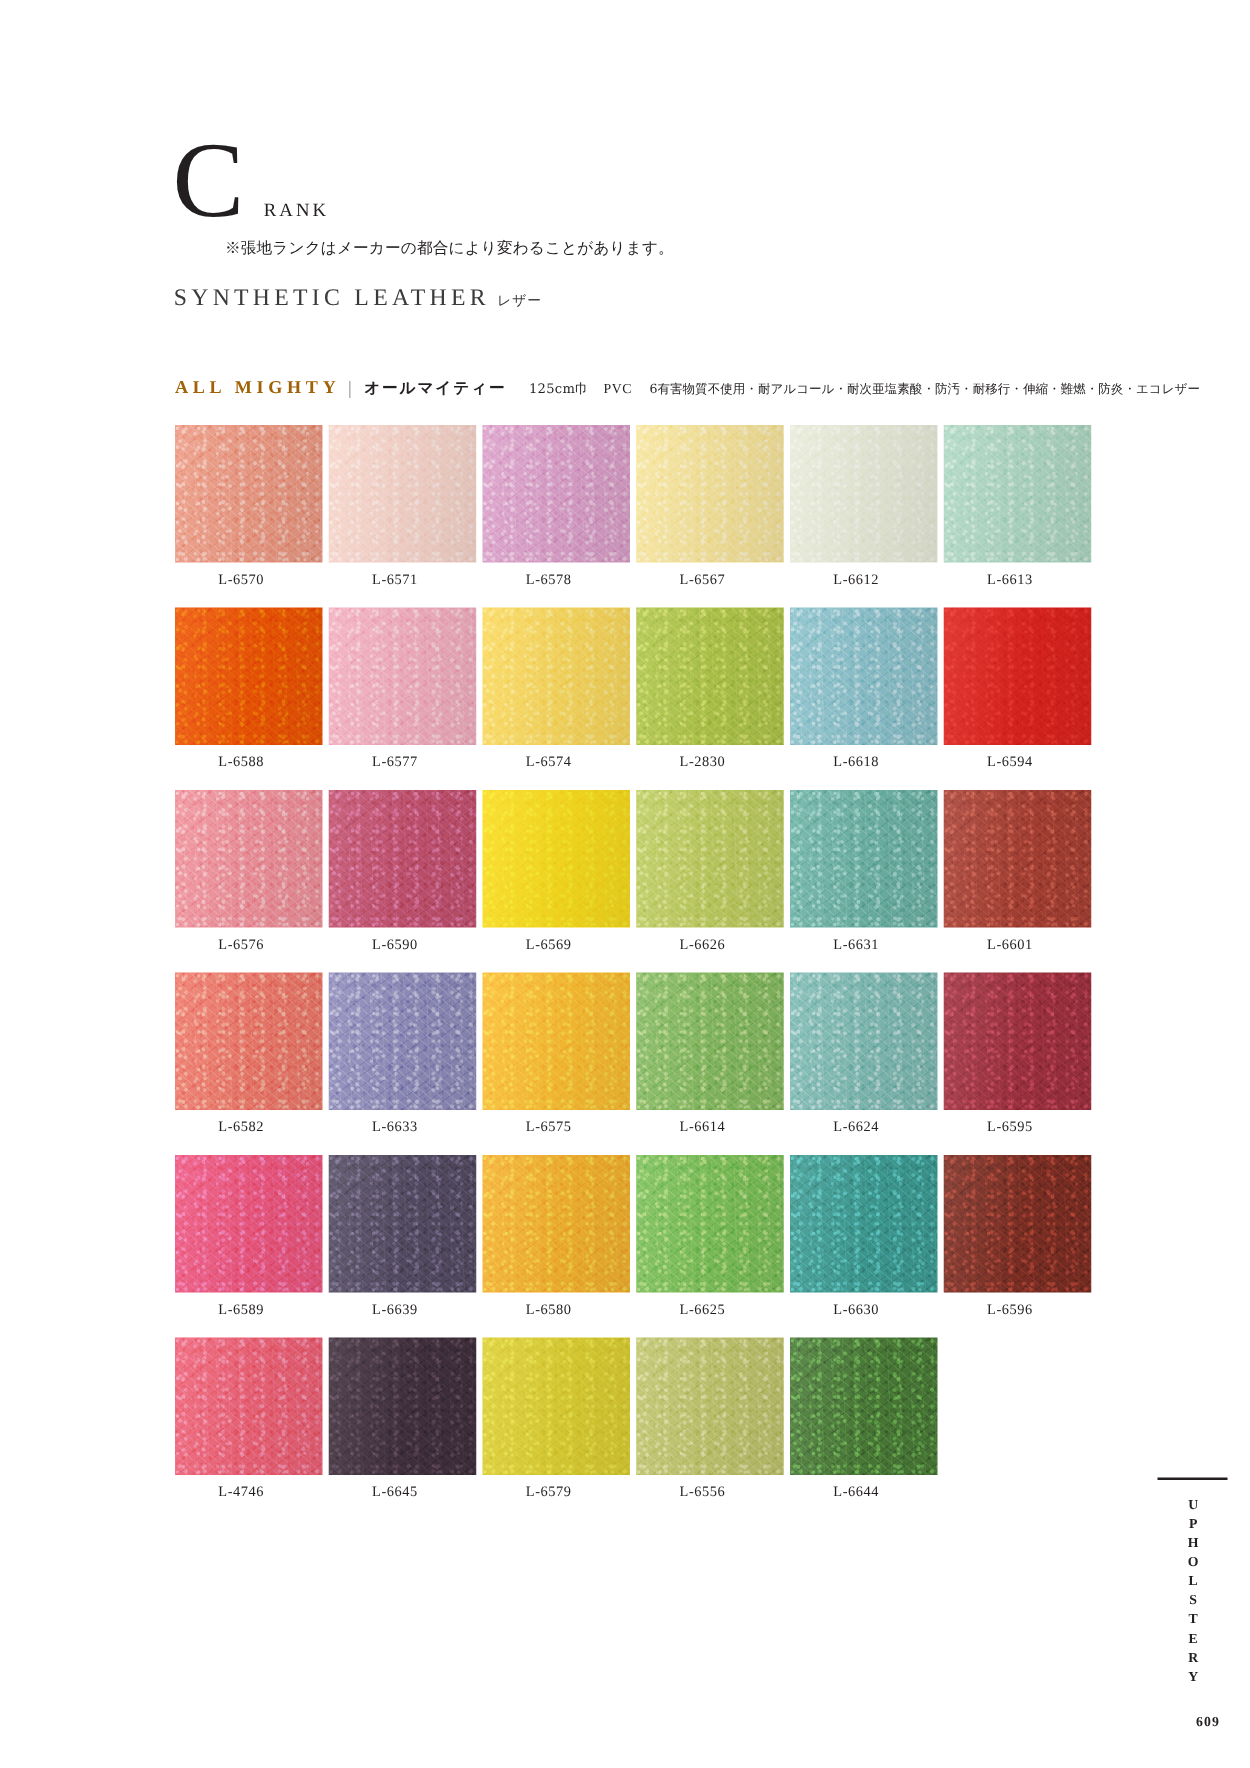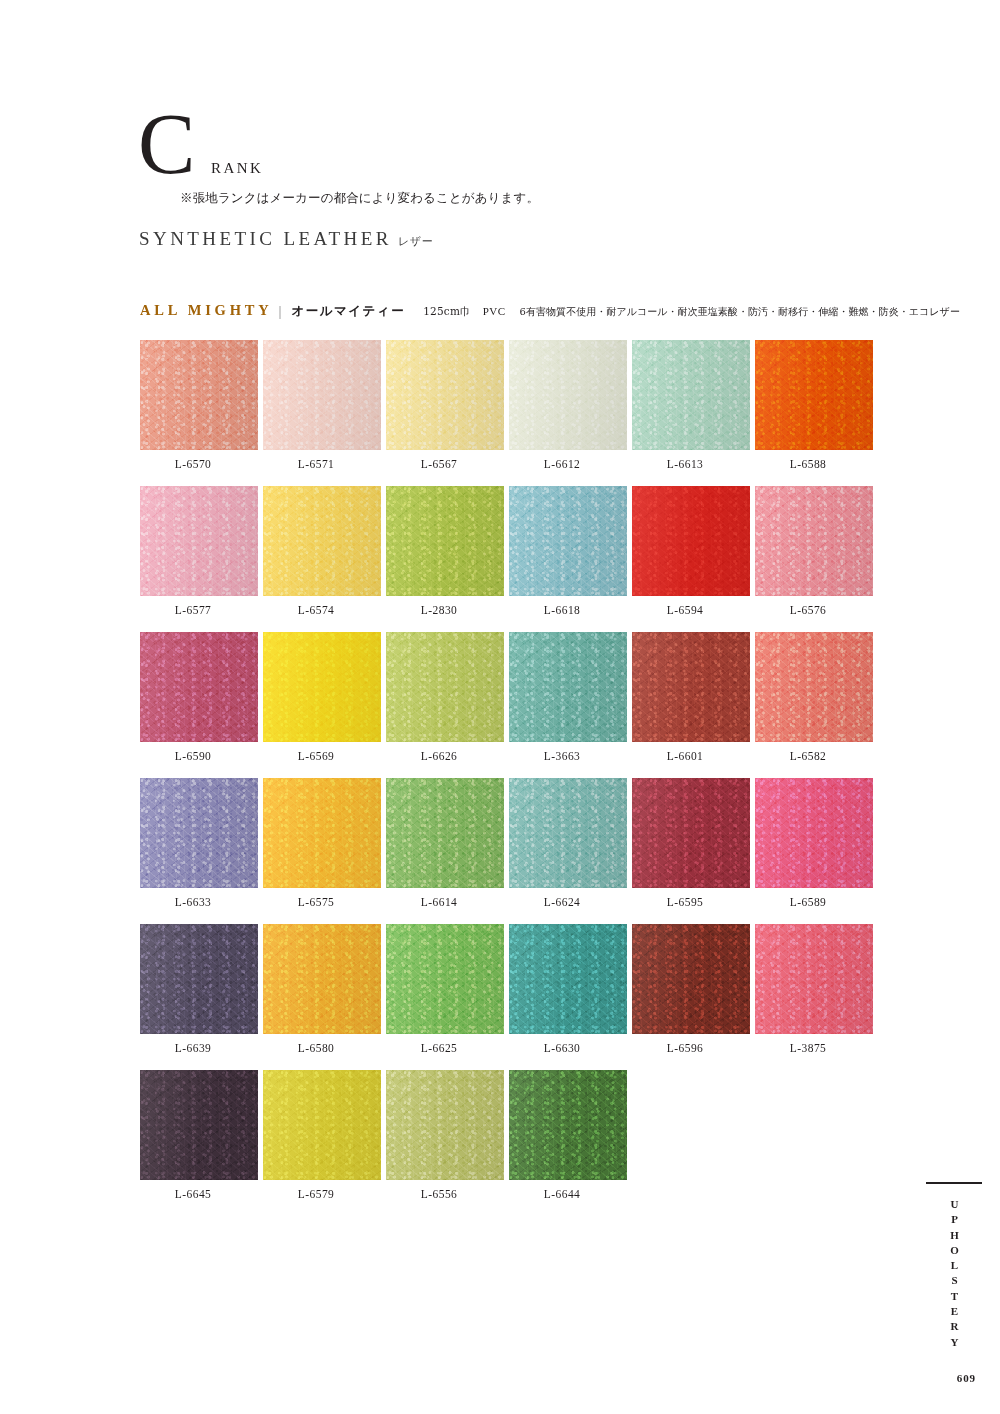--- a/index.html
+++ b/index.html
@@ -270,20 +270,28 @@
       </div>
       <div class="swatch-cell">
         <div class="swatch-chip" style="background-color: rgb(248, 214, 204);">
           <div class="grain"></div>
           <div class="grain2"></div>
           <div class="vign"></div>
         </div>
         <div class="swatch-label">L-6571</div>
       </div>
       <div class="swatch-cell">
+        <div class="swatch-chip" style="background-color: rgb(221, 162, 203);">
+          <div class="grain"></div>
+          <div class="grain2"></div>
+          <div class="vign"></div>
+        </div>
+        <div class="swatch-label">L-6578</div>
+      </div>
+      <div class="swatch-cell">
         <div class="swatch-chip" style="background-color: rgb(248, 230, 158);">
           <div class="grain"></div>
           <div class="grain2"></div>
           <div class="vign"></div>
         </div>
         <div class="swatch-label">L-6567</div>
       </div>
       <div class="swatch-cell">
         <div class="swatch-chip" style="background-color: rgb(233, 236, 218);">
           <div class="grain"></div>
@@ -379,21 +387,21 @@
           <div class="vign"></div>
         </div>
         <div class="swatch-label">L-6626</div>
       </div>
       <div class="swatch-cell">
         <div class="swatch-chip" style="background-color: rgb(111, 180, 167);">
           <div class="grain"></div>
           <div class="grain2"></div>
           <div class="vign"></div>
         </div>
-        <div class="swatch-label">L-3663</div>
+        <div class="swatch-label">L-6631</div>
       </div>
       <div class="swatch-cell">
         <div class="swatch-chip" style="background-color: rgb(168, 65, 53);">
           <div class="grain"></div>
           <div class="grain2"></div>
           <div class="vign"></div>
         </div>
         <div class="swatch-label">L-6601</div>
       </div>
       <div class="swatch-cell">
@@ -491,21 +499,21 @@
           <div class="vign"></div>
         </div>
         <div class="swatch-label">L-6596</div>
       </div>
       <div class="swatch-cell">
         <div class="swatch-chip" style="background-color: rgb(239, 100, 120);">
           <div class="grain"></div>
           <div class="grain2"></div>
           <div class="vign"></div>
         </div>
-        <div class="swatch-label">L-3875</div>
+        <div class="swatch-label">L-4746</div>
       </div>
       <div class="swatch-cell">
         <div class="swatch-chip" style="background-color: rgb(65, 49, 61);">
           <div class="grain"></div>
           <div class="grain2"></div>
           <div class="vign"></div>
         </div>
         <div class="swatch-label">L-6645</div>
       </div>
       <div class="swatch-cell">

